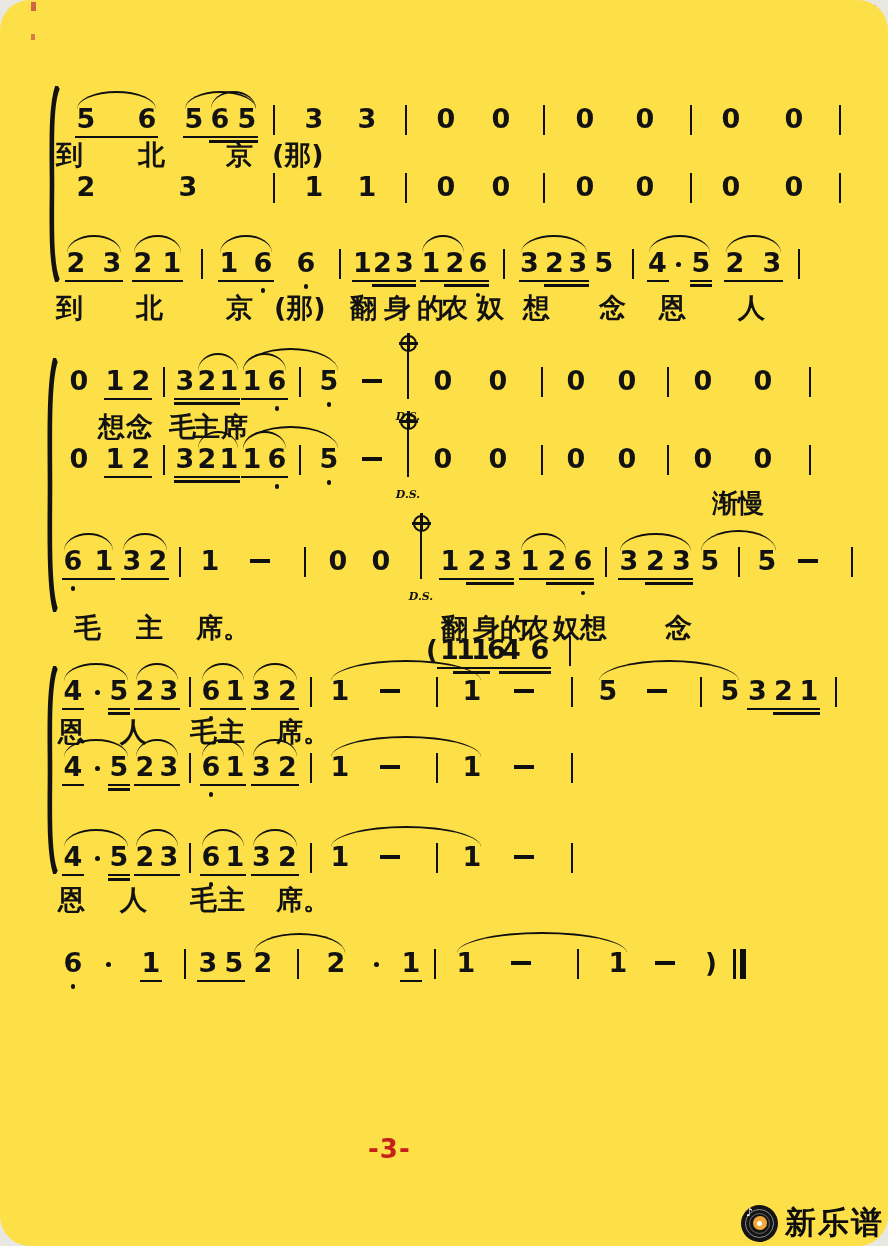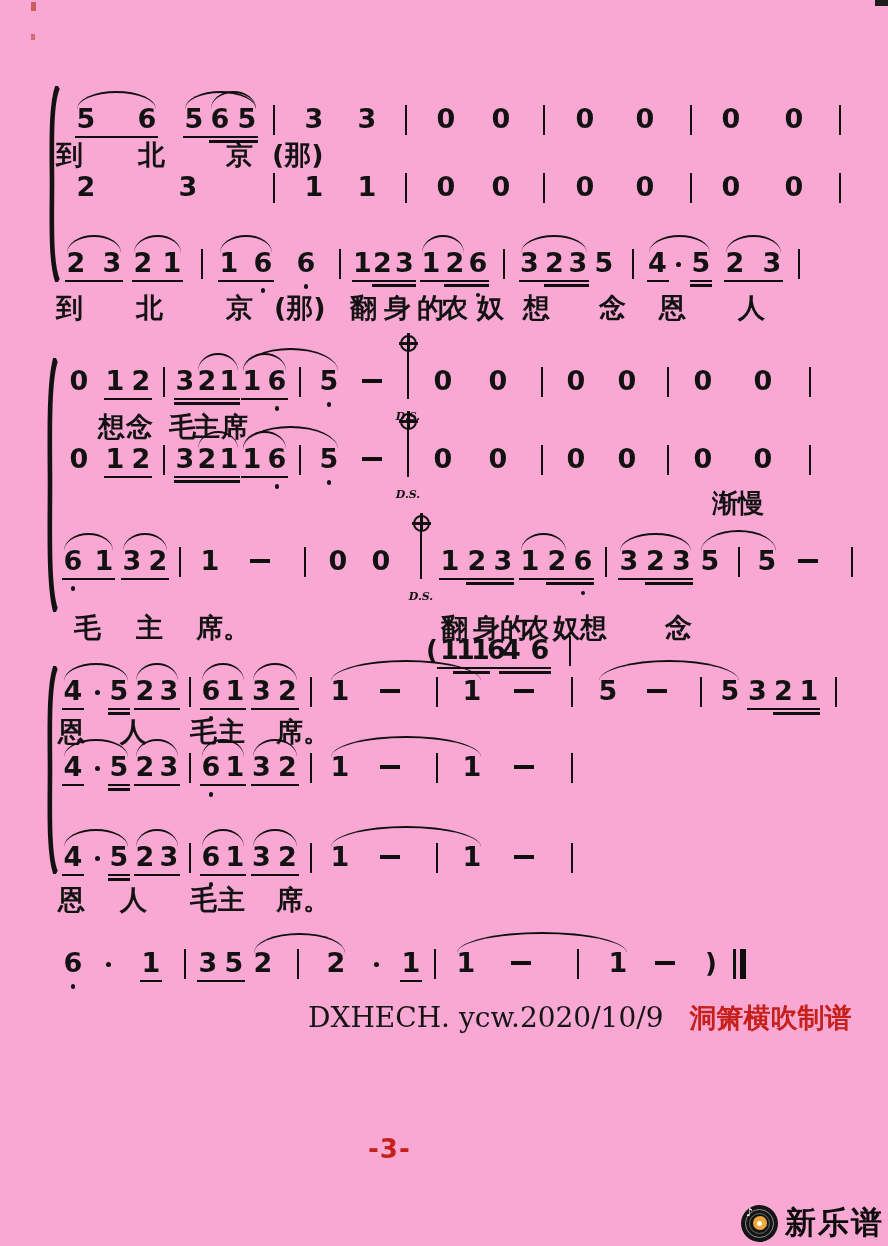--- a/index.html
+++ b/index.html
@@ -1,17 +1,17 @@
 <!DOCTYPE html>
 <html><head>
 <meta charset="utf-8">
 <style>
   html,body{margin:0;padding:0;background:#e9e7e2;}
-  .page{position:relative;width:888px;height:1246px;background:#f9a8d4;overflow:hidden;
-        font-family:"DejaVu Sans",sans-serif;color:#121212;}
+  .page{position:relative;width:888px;height:1246px;background:#fde047;overflow:hidden;
+        font-family:"DejaVu Sans",sans-serif;color:#121212;border-radius:30px;}
   #score{position:absolute;inset:0;}
   .mrow{position:absolute;height:52px;white-space:nowrap;}
   .tok{position:relative;display:inline-block;height:30px;line-height:30px;vertical-align:top;
        text-align:center;font-weight:700;font-size:27px;letter-spacing:0;}
   .tok.txt{font-size:26px;}
   .tok.bar::before{content:"";position:absolute;left:50%;margin-left:-1.3px;top:1px;width:2.6px;height:30px;background:#0f0f0f;}
   .tok.fin::before{content:"";position:absolute;left:50%;margin-left:-8px;top:1px;width:2.6px;height:30px;background:#0f0f0f;}
   .tok.fin::after{content:"";position:absolute;left:50%;margin-left:-1px;top:1px;width:6px;height:30px;background:#0f0f0f;}
   .tok.dash::before{content:"";position:absolute;left:50%;margin-left:-10px;top:13px;width:20px;height:3.6px;background:#0f0f0f;}
   .tok.aug::before{content:"";position:absolute;left:50%;margin-left:-2.5px;top:14px;width:5px;height:5px;border-radius:50%;background:#0f0f0f;}
@@ -120,23 +120,20 @@
       <div class="lrow" style="left: 0px; top: 882px; width: 888px;">
         <div class="lyr" style="left: 58px;">恩</div>
         <div class="lyr" style="left: 120px;">人</div>
         <div class="lyr" style="left: 190px;">毛</div>
         <div class="lyr" style="left: 218px;">主</div>
         <div class="lyr" style="left: 276px;">席。</div>
       </div>
       <div class="mrow" style="left: 58px; top: 948px;"><div class="tok" style="width: 30px;">6<div class="lo" style="top: 36px;"></div></div><div class="tok aug" style="width: 40px;"></div><div class="tok" style="width: 46px;">1</div><div class="tok bar" style="width: 22px;"></div><div class="tok" style="width: 24px;">3</div><div class="tok" style="width: 28px;">5</div><div class="tok" style="width: 30px;">2</div><div class="tok bar" style="width: 40px;"></div><div class="tok" style="width: 36px;">2</div><div class="tok aug" style="width: 44px;"></div><div class="tok" style="width: 26px;">1</div><div class="tok bar" style="width: 22px;"></div><div class="tok" style="width: 40px;">1</div><div class="tok dash" style="width: 70px;"></div><div class="tok bar" style="width: 44px;"></div><div class="tok" style="width: 36px;">1</div><div class="tok dash" style="width: 58px;"></div><div class="tok txt" style="width: 34px;">)</div><div class="tok fin" style="width: 26px;"></div><div class="beam" style="left: 82px; width: 22px; top: 31.5px;"></div><div class="beam" style="left: 139px; width: 48px; top: 31.5px;"></div><div class="beam" style="left: 342px; width: 22px; top: 31.5px;"></div><div class="arc" style="left: 196px; width: 91px; top: -15px; height: 18px;"></div><div class="arc" style="left: 399px; width: 170px; top: -16px; height: 19px;"></div></div>
     </div>
 
-  <div class="credit" style="left: 308px; top: 1000px;">
-    <span class="credit-black">DXHECH. ycw.2020/10/9</span><span class="credit-red" style="color: rgb(197, 32, 26);">洞箫横吹制谱</span>
-  </div>
 
   <div class="pageno" style="left: 368px; top: 1134px; color: rgb(197, 32, 26);">-3-</div>
 
   <div class="logo" style="left: 741px; top: 1202px;">
     <span class="disc">
       <span class="disc-ring"></span>
       <span class="disc-center" style="background: rgb(242, 169, 59);"></span>
       <span class="disc-dot"></span>
       <span class="disc-note">♪</span>
     </span>

